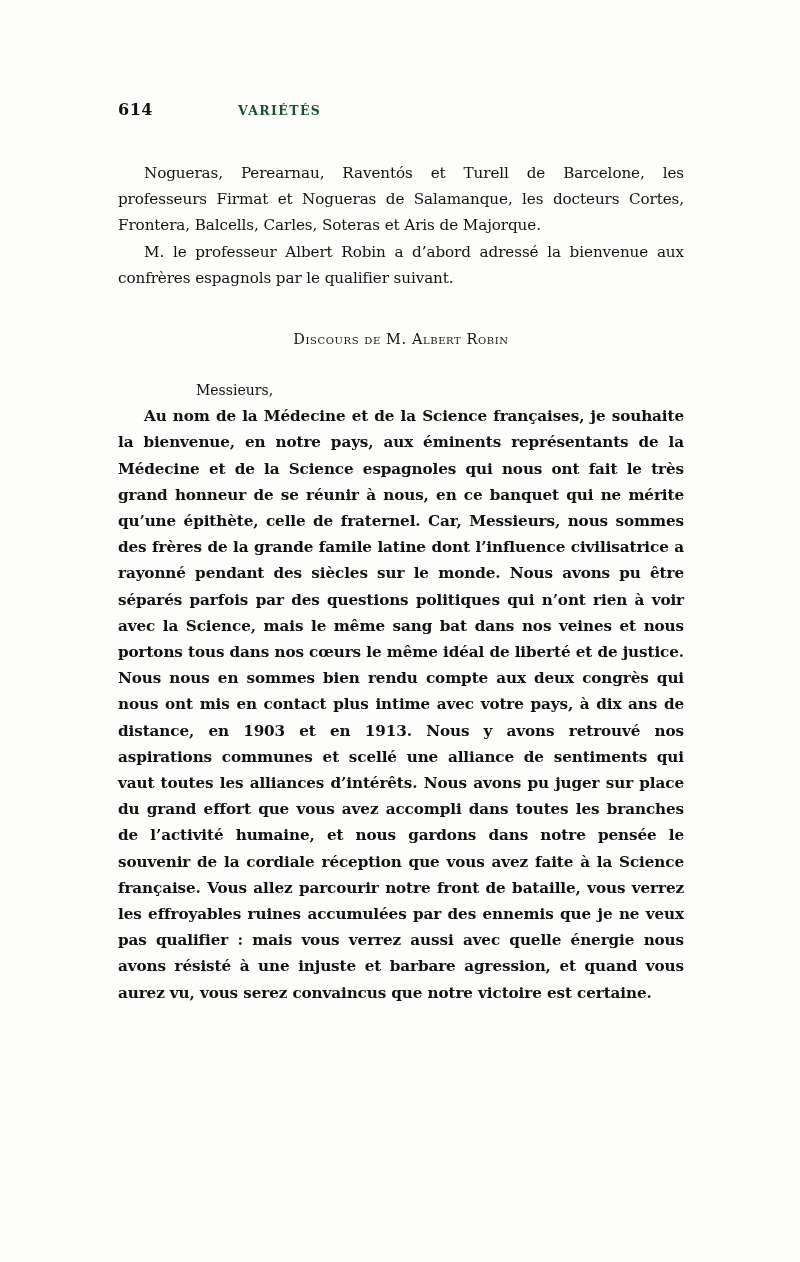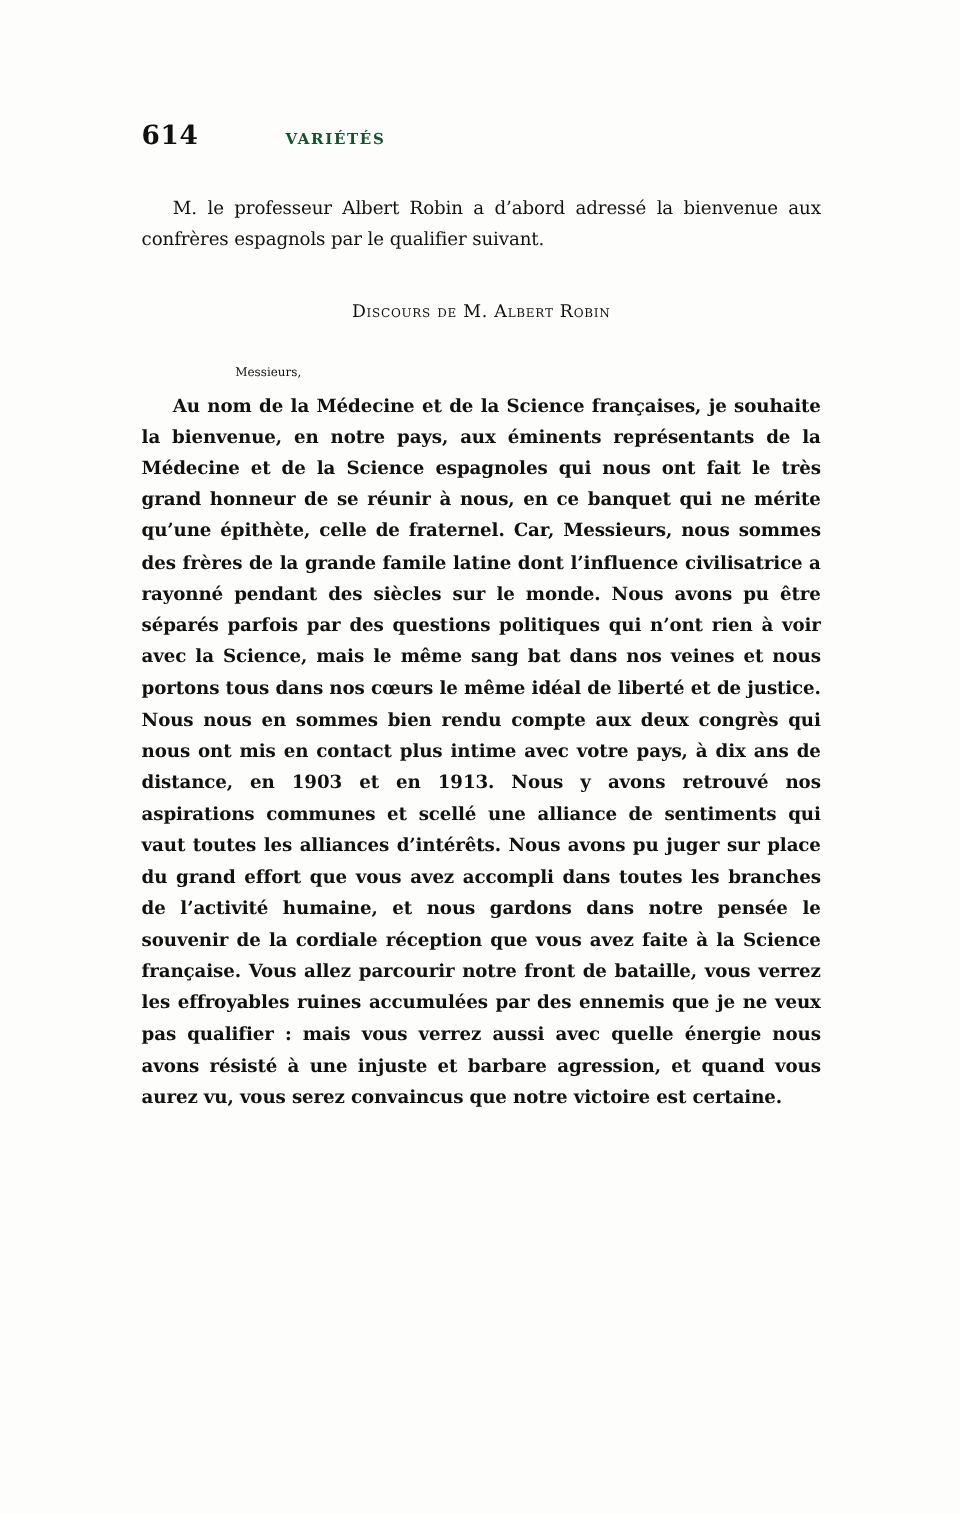--- a/index.html
+++ b/index.html
@@ -30,21 +30,21 @@
   }
   .header-row {
     display: flex;
     align-items: baseline;
     height: 26px;
     margin-bottom: 34px;
   }
   .folio {
     font-family: "DejaVu Serif", serif;
     font-weight: bold;
-    font-size: 22px;
+    font-size: 16px;
     letter-spacing: 0.5px;
     color: #111;
     width: 120px;
   }
   .running-head {
     font-family: "DejaVu Serif", serif;
     font-size: 12.5px;
     font-weight: bold;
     letter-spacing: 1.4px;
     color: #14532d;
@@ -72,41 +72,42 @@
     letter-spacing: 0.6px;
     margin-top: 40px;
     margin-bottom: 30px;
     color: #111;
   }
   .section-title .small-caps {
     font-variant: small-caps;
   }
   .salutation {
     font-family: "DejaVu Serif", serif;
-    font-size: 10px;
+    font-size: 14px;
     line-height: 26.2px;
     margin: 0 0 0 78px;
     color: #111;
   }
   .speech {
     margin-top: 0px;
     font-weight: bold;
   }
 </style>
 </head>
 <body>
 
 <div class="page">
   <div class="content">
 
     <div class="header-row">
       <div class="folio">614</div>
       <div class="running-head">VARIÉTÉS</div>
     </div>
 
+    <p class="body-text indent">Nogueras, Perearnau, Raventós et Turell de Barcelone, les professeurs Firmat et Nogueras de Salamanque, les docteurs Cortes, Frontera, Balcells, Carles, Soteras et Aris de Majorque.</p>
 
     <p class="body-text indent para-gap">M. le professeur Albert Robin a d’abord adressé la bienvenue aux confrères espagnols par le qualifier suivant.</p>
 
     <div class="section-title">
       <span class="small-caps">Discours de M. Albert Robin</span>
     </div>
 
     <p class="salutation">Messieurs,</p>
 
     <p class="body-text indent speech">Au nom de la Médecine et de la Science françaises, je souhaite la bienvenue, en notre pays, aux éminents représentants de la Médecine et de la Science espagnoles qui nous ont fait le très grand honneur de se réunir à nous, en ce banquet qui ne mérite qu’une épithète, celle de fraternel. Car, Messieurs, nous sommes des frères de la grande famile latine dont l’influence civilisatrice a rayonné pendant des siècles sur le monde. Nous avons pu être séparés parfois par des questions politiques qui n’ont rien à voir avec la Science, mais le même sang bat dans nos veines et nous portons tous dans nos cœurs le même idéal de liberté et de justice. Nous nous en sommes bien rendu compte aux deux congrès qui nous ont mis en contact plus intime avec votre pays, à dix ans de distance, en 1903 et en 1913. Nous y avons retrouvé nos aspirations communes et scellé une alliance de sentiments qui vaut toutes les alliances d’intérêts. Nous avons pu juger sur place du grand effort que vous avez accompli dans toutes les branches de l’activité humaine, et nous gardons dans notre pensée le souvenir de la cordiale réception que vous avez faite à la Science française. Vous allez parcourir notre front de bataille, vous verrez les effroyables ruines accumulées par des ennemis que je ne veux pas qualifier : mais vous verrez aussi avec quelle énergie nous avons résisté à une injuste et barbare agression, et quand vous aurez vu, vous serez convaincus que notre victoire est certaine.</p>

